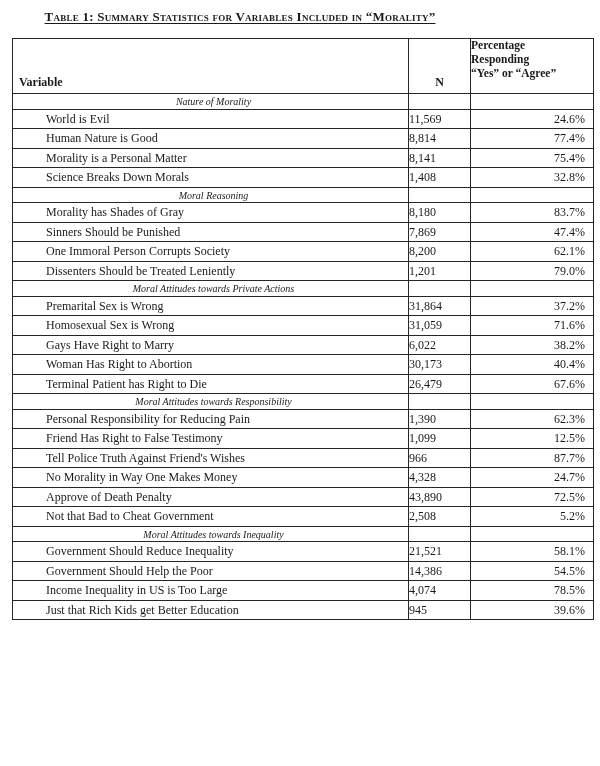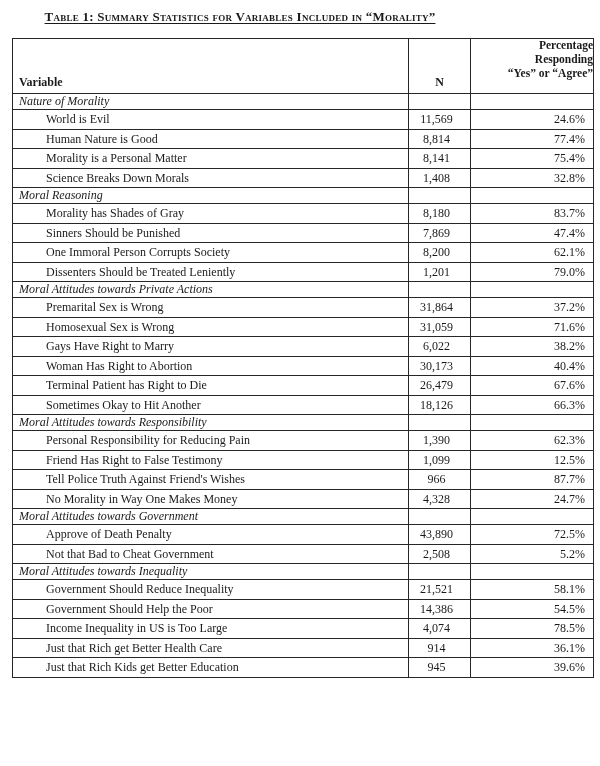--- a/index.html
+++ b/index.html
@@ -47,39 +47,40 @@
   thead th {
     height: 44px;
     vertical-align: bottom;
     font-weight: bold;
     font-size: 12px;
     padding-bottom: 3px;
   }
   th.col-var { text-align: left; padding-left: 6px; }
   th.col-n   { text-align: center; }
   th.col-pct {
-    text-align: right;
+    text-align: left;
     font-size: 11.5px;
     line-height: 1.2;
     padding-bottom: 13px;
   }
   th.col-pct span { display: block; }
   tbody td {
     font-size: 12px;
     vertical-align: middle;
   }
   tr.section-row td {
     height: 15.5px;
     font-style: italic;
     padding-left: 6px;
-    font-size: 12px;
+    font-size: 10px;
+    text-align: center;
   }
   tr.data-row td { height: 19.5px; }
   tr.data-row td.var { padding-left: 33px; text-align: left; }
-  tr.data-row td.n   { text-align: center; padding-right: 6px; }
+  tr.data-row td.n   { text-align: left; padding-right: 6px; }
   tr.data-row td.pct { text-align: right; padding-right: 8px; }
 </style>
 </head>
 <body>
 
 <div class="page">
 
   <div class="title-wrap">
     <span class="title">Table 1: Summary Statistics for Variables Included in “Morality”</span>
   </div>
@@ -175,25 +176,20 @@
         <tr class="data-row">
           <td class="var">Woman Has Right to Abortion</td>
           <td class="n">30,173</td>
           <td class="pct">40.4%</td>
         </tr>
         <tr class="data-row">
           <td class="var">Terminal Patient has Right to Die</td>
           <td class="n">26,479</td>
           <td class="pct">67.6%</td>
         </tr>
-        <tr class="data-row">
-          <td class="var">Sometimes Okay to Hit Another</td>
-          <td class="n">18,126</td>
-          <td class="pct">66.3%</td>
-        </tr>
         <tr class="section-row">
           <td>Moral Attitudes towards Responsibility</td>
           <td></td>
           <td></td>
         </tr>
         <tr class="data-row">
           <td class="var">Personal Responsibility for Reducing Pain</td>
           <td class="n">1,390</td>
           <td class="pct">62.3%</td>
         </tr>
@@ -205,25 +201,20 @@
         <tr class="data-row">
           <td class="var">Tell Police Truth Against Friend's Wishes</td>
           <td class="n">966</td>
           <td class="pct">87.7%</td>
         </tr>
         <tr class="data-row">
           <td class="var">No Morality in Way One Makes Money</td>
           <td class="n">4,328</td>
           <td class="pct">24.7%</td>
         </tr>
-        <tr class="section-row">
-          <td>Moral Attitudes towards Government</td>
-          <td></td>
-          <td></td>
-        </tr>
         <tr class="data-row">
           <td class="var">Approve of Death Penalty</td>
           <td class="n">43,890</td>
           <td class="pct">72.5%</td>
         </tr>
         <tr class="data-row">
           <td class="var">Not that Bad to Cheat Government</td>
           <td class="n">2,508</td>
           <td class="pct">5.2%</td>
         </tr>
@@ -241,25 +232,20 @@
           <td class="var">Government Should Help the Poor</td>
           <td class="n">14,386</td>
           <td class="pct">54.5%</td>
         </tr>
         <tr class="data-row">
           <td class="var">Income Inequality in US is Too Large</td>
           <td class="n">4,074</td>
           <td class="pct">78.5%</td>
         </tr>
         <tr class="data-row">
-          <td class="var">Just that Rich get Better Health Care</td>
-          <td class="n">914</td>
-          <td class="pct">36.1%</td>
-        </tr>
-        <tr class="data-row">
           <td class="var">Just that Rich Kids get Better Education</td>
           <td class="n">945</td>
           <td class="pct">39.6%</td>
         </tr>
       </tbody>
   </table>
 
 </div>
 
 </body></html>

